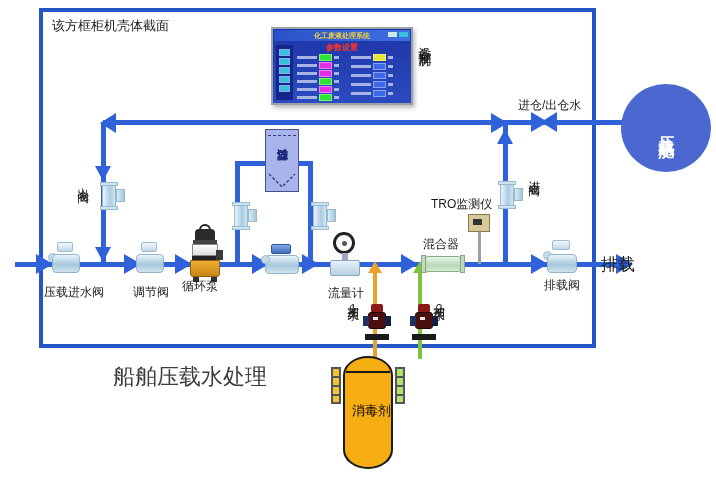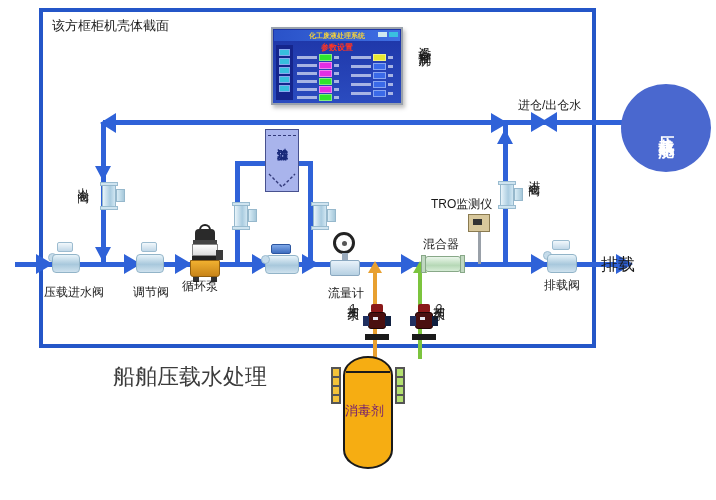--- a/index.html
+++ b/index.html
@@ -19,21 +19,21 @@
   .ar-u{border-left:8px solid transparent;border-right:8px solid transparent;border-bottom:15px solid var(--pipe)}
   .ar-uy{border-left:7px solid transparent;border-right:7px solid transparent;border-bottom:12px solid var(--dline1)}
   .ar-ug{border-left:7px solid transparent;border-right:7px solid transparent;border-bottom:12px solid var(--dline2)}
 
   .lbl{position:absolute;font-size:12px;color:#1a1a1a;white-space:nowrap;line-height:1.1}
   .vtext{writing-mode:vertical-rl;text-orientation:upright;letter-spacing:2px}
 
   #cabinet{position:absolute;left:39px;top:8px;width:557px;height:340px;border:4px solid var(--boxborder)}
 
   
-  #monitor{position:absolute;left:271px;top:27px;width:132px;height:78px;border:2px solid #9aa2ac;
+  #monitor{position:absolute;left:271px;top:27px;width:142px;height:78px;border:2px solid #9aa2ac;
            background:linear-gradient(#1d34a6,#2b4cc0);box-shadow:2px 3px 4px rgba(0,0,0,.25)}
   #mon-header{position:absolute;left:1px;top:1px;right:1px;height:11px;background:linear-gradient(90deg,#2a52c8,#3f6fe4);
               color:#f0d040;font-size:7px;font-weight:bold;text-align:center;line-height:11px;overflow:hidden}
   #mon-sub{position:absolute;left:0;right:0;top:13px;color:#ff3422;font-size:8px;font-weight:bold;text-align:center}
   #mon-side{position:absolute;left:3px;top:16px;width:17px;bottom:3px;background:#15258c;padding-top:2px}
   #mon-side div{width:11px;height:7px;background:#38bede;margin:2px auto;border:1px solid #8ae}
   .mrow{position:absolute;display:flex;align-items:center;gap:2px}
   .mrow .t{width:20px;height:3px;background:rgba(190,200,235,.85)}
   .mrow .u{width:5px;height:3px;background:rgba(190,200,235,.85)}
   .mrow .v{width:13px;height:7px;border:1px solid rgba(255,255,255,.4)}
@@ -69,21 +69,21 @@
   
   #filter{position:absolute;left:265px;top:129px;width:34px;height:63px;background:#a9b4ec;border:1px solid #47518f}
   #filter .dash{position:absolute;left:2px;right:2px;top:5px;border-top:1px dashed #333a7a}
   #filter .fl{position:absolute;left:1px;bottom:1px}
   #filter .ftxt{position:absolute;left:50%;top:9px;transform:translateX(-50%);
         writing-mode:vertical-rl;text-orientation:upright;font-size:11px;font-weight:bold;color:#1a2a7a;letter-spacing:1px}
 
   
   .tank{position:absolute;width:50px;border:2px solid #1a1a1a;border-radius:26px/20px}
   .tank .seam{position:absolute;left:1px;right:1px;top:13px;border-top:2px solid #1a1a1a}
-  .tank .tlbl{position:absolute;left:0;right:0;top:44px;text-align:left;font-size:13px;color:#701a75}
+  .tank .tlbl{position:absolute;left:0;right:0;top:44px;text-align:right;font-size:13px;color:#000000}
   .ladder{position:absolute;width:10px;height:37px;border:2px solid #555}
   .ladder.y{background:repeating-linear-gradient(to bottom,#f2c23a 0 7px,#555 7px 9px)}
   .ladder.g{background:repeating-linear-gradient(to bottom,#b4e070 0 7px,#555 7px 9px)}
 
   
   #flowmeter{position:absolute;left:330px;top:232px;width:30px;height:46px}
   #fm-gauge{position:absolute;left:3px;top:0;width:22px;height:22px;border-radius:50%;background:#fdfdfd;border:3px solid #222}
   #fm-dot{position:absolute;left:12px;top:9px;width:5px;height:5px;border-radius:50%;background:#555}
   #fm-stem{position:absolute;left:12px;top:21px;width:6px;height:7px;background:#9aaabc}
   #fm-body{position:absolute;left:0;top:28px;width:30px;height:16px;background:linear-gradient(#e8f2fa,#b6d0e2);

